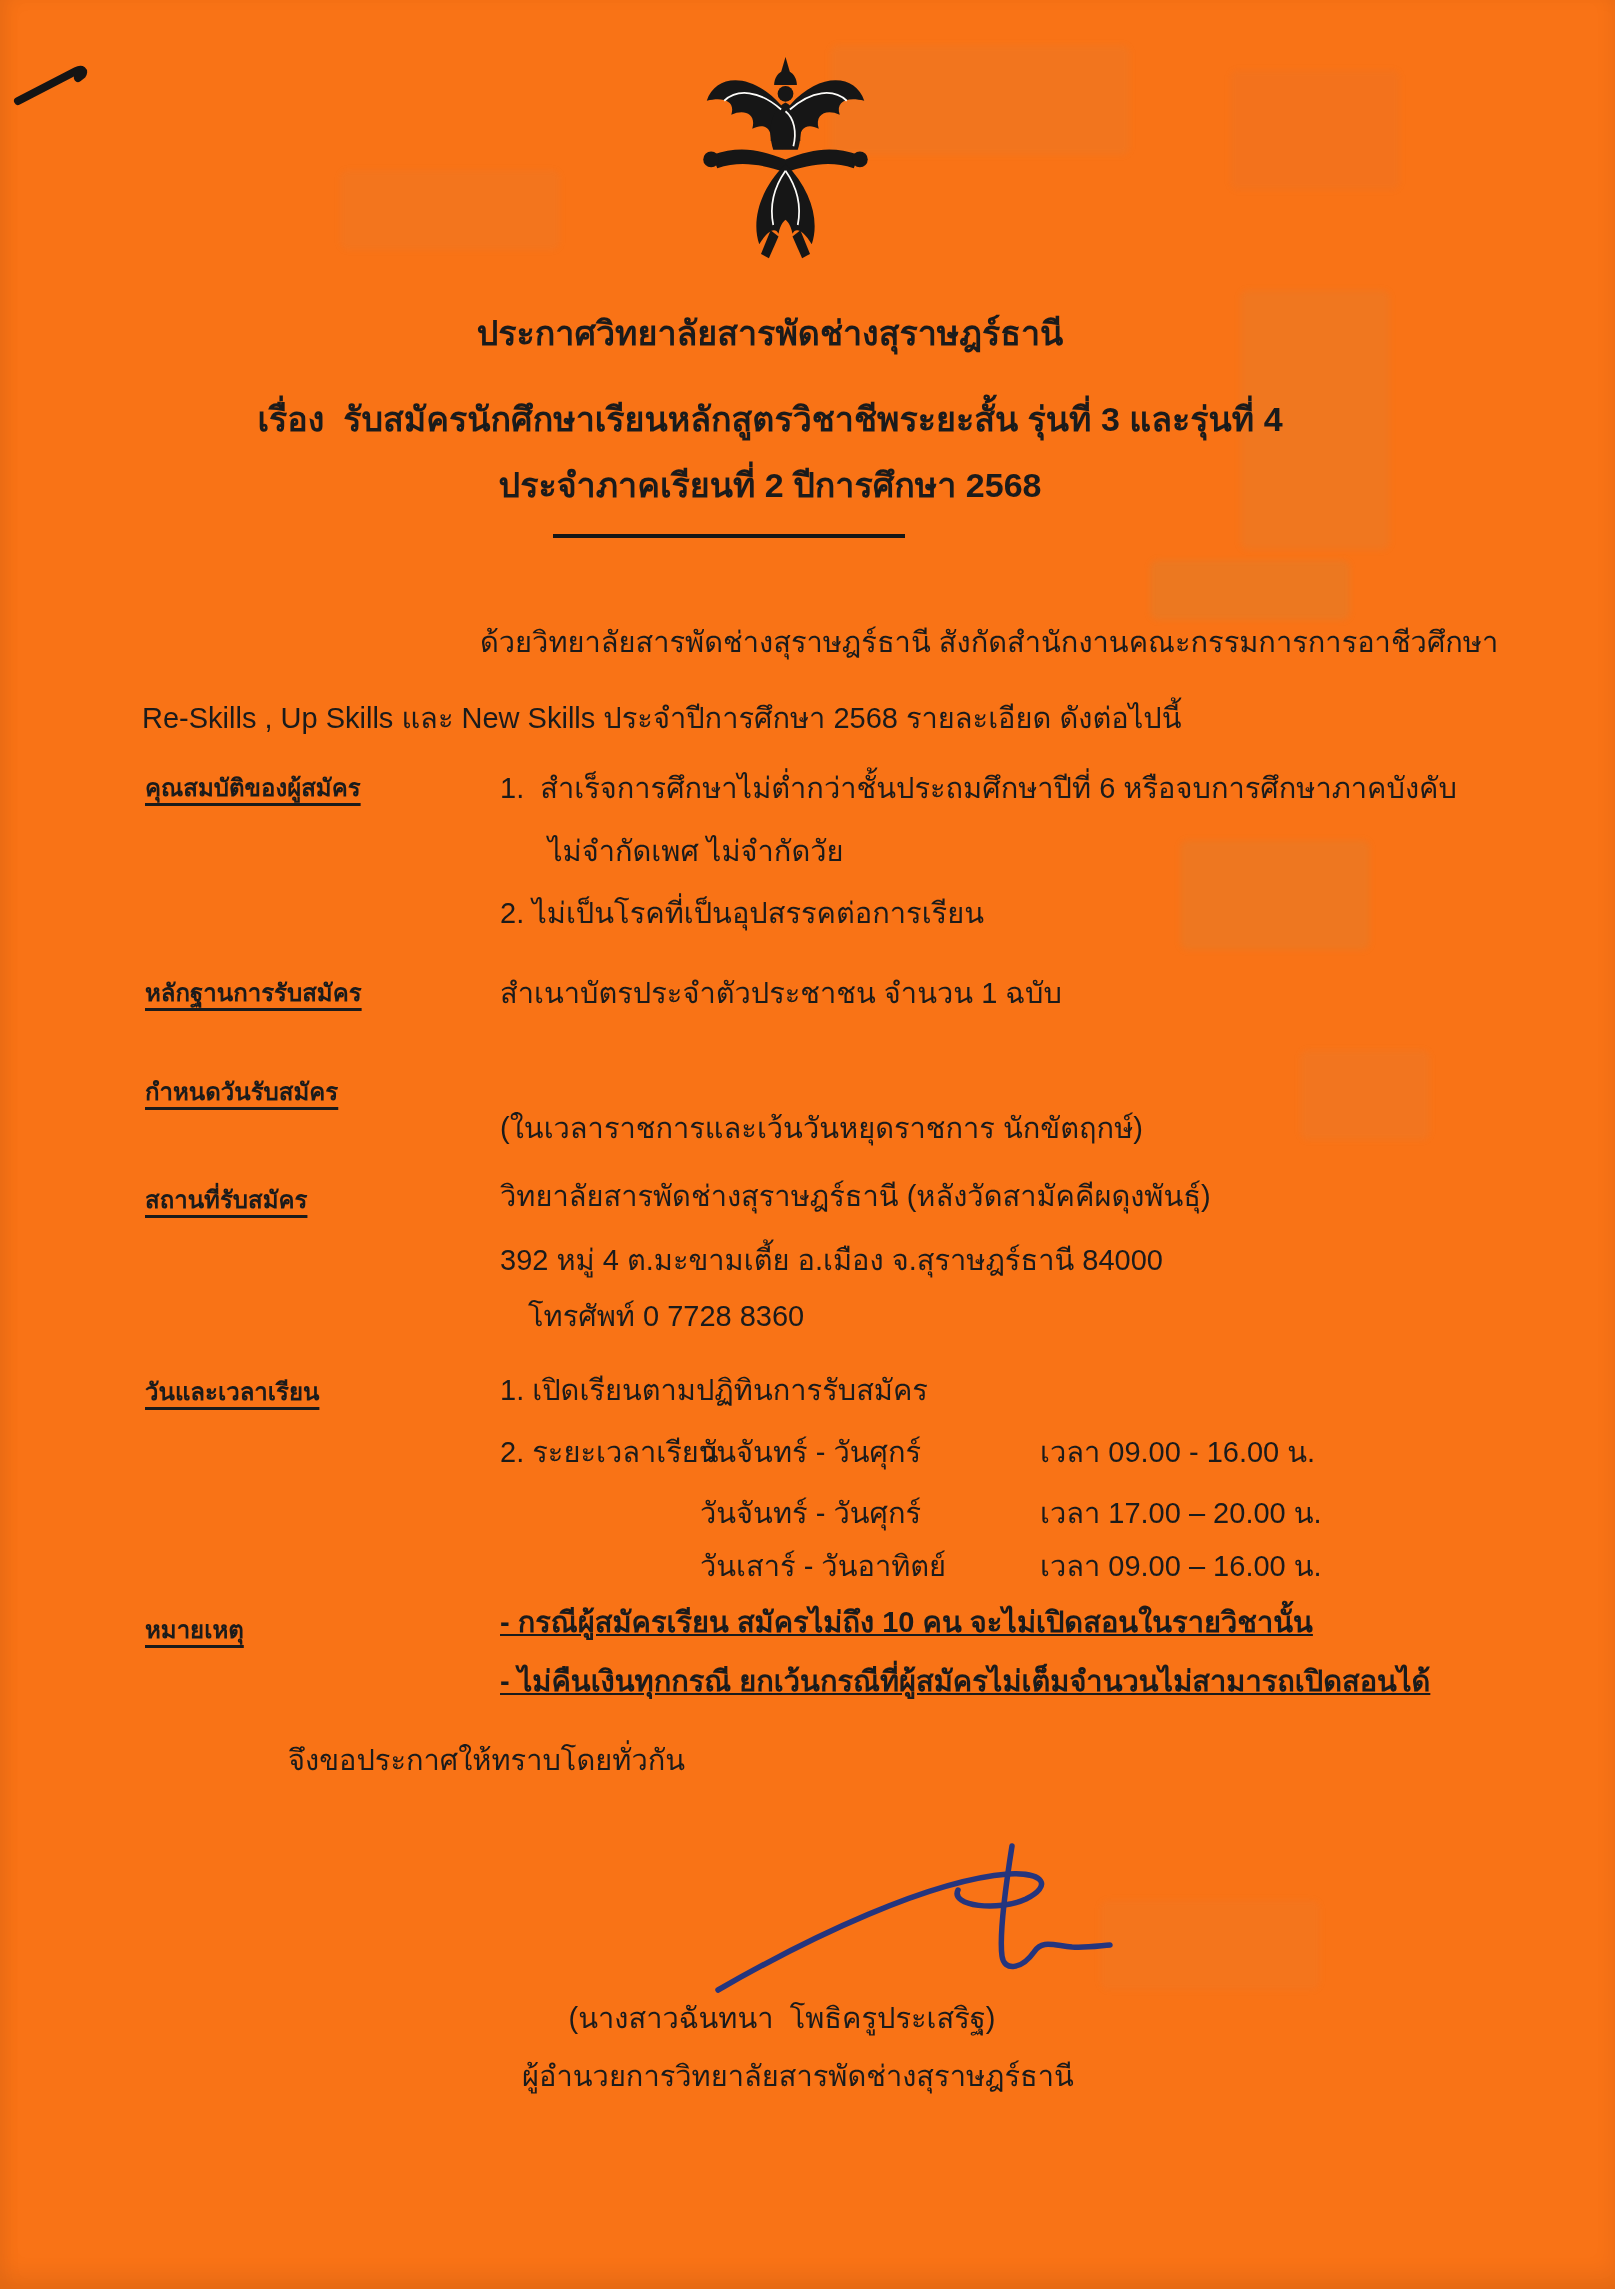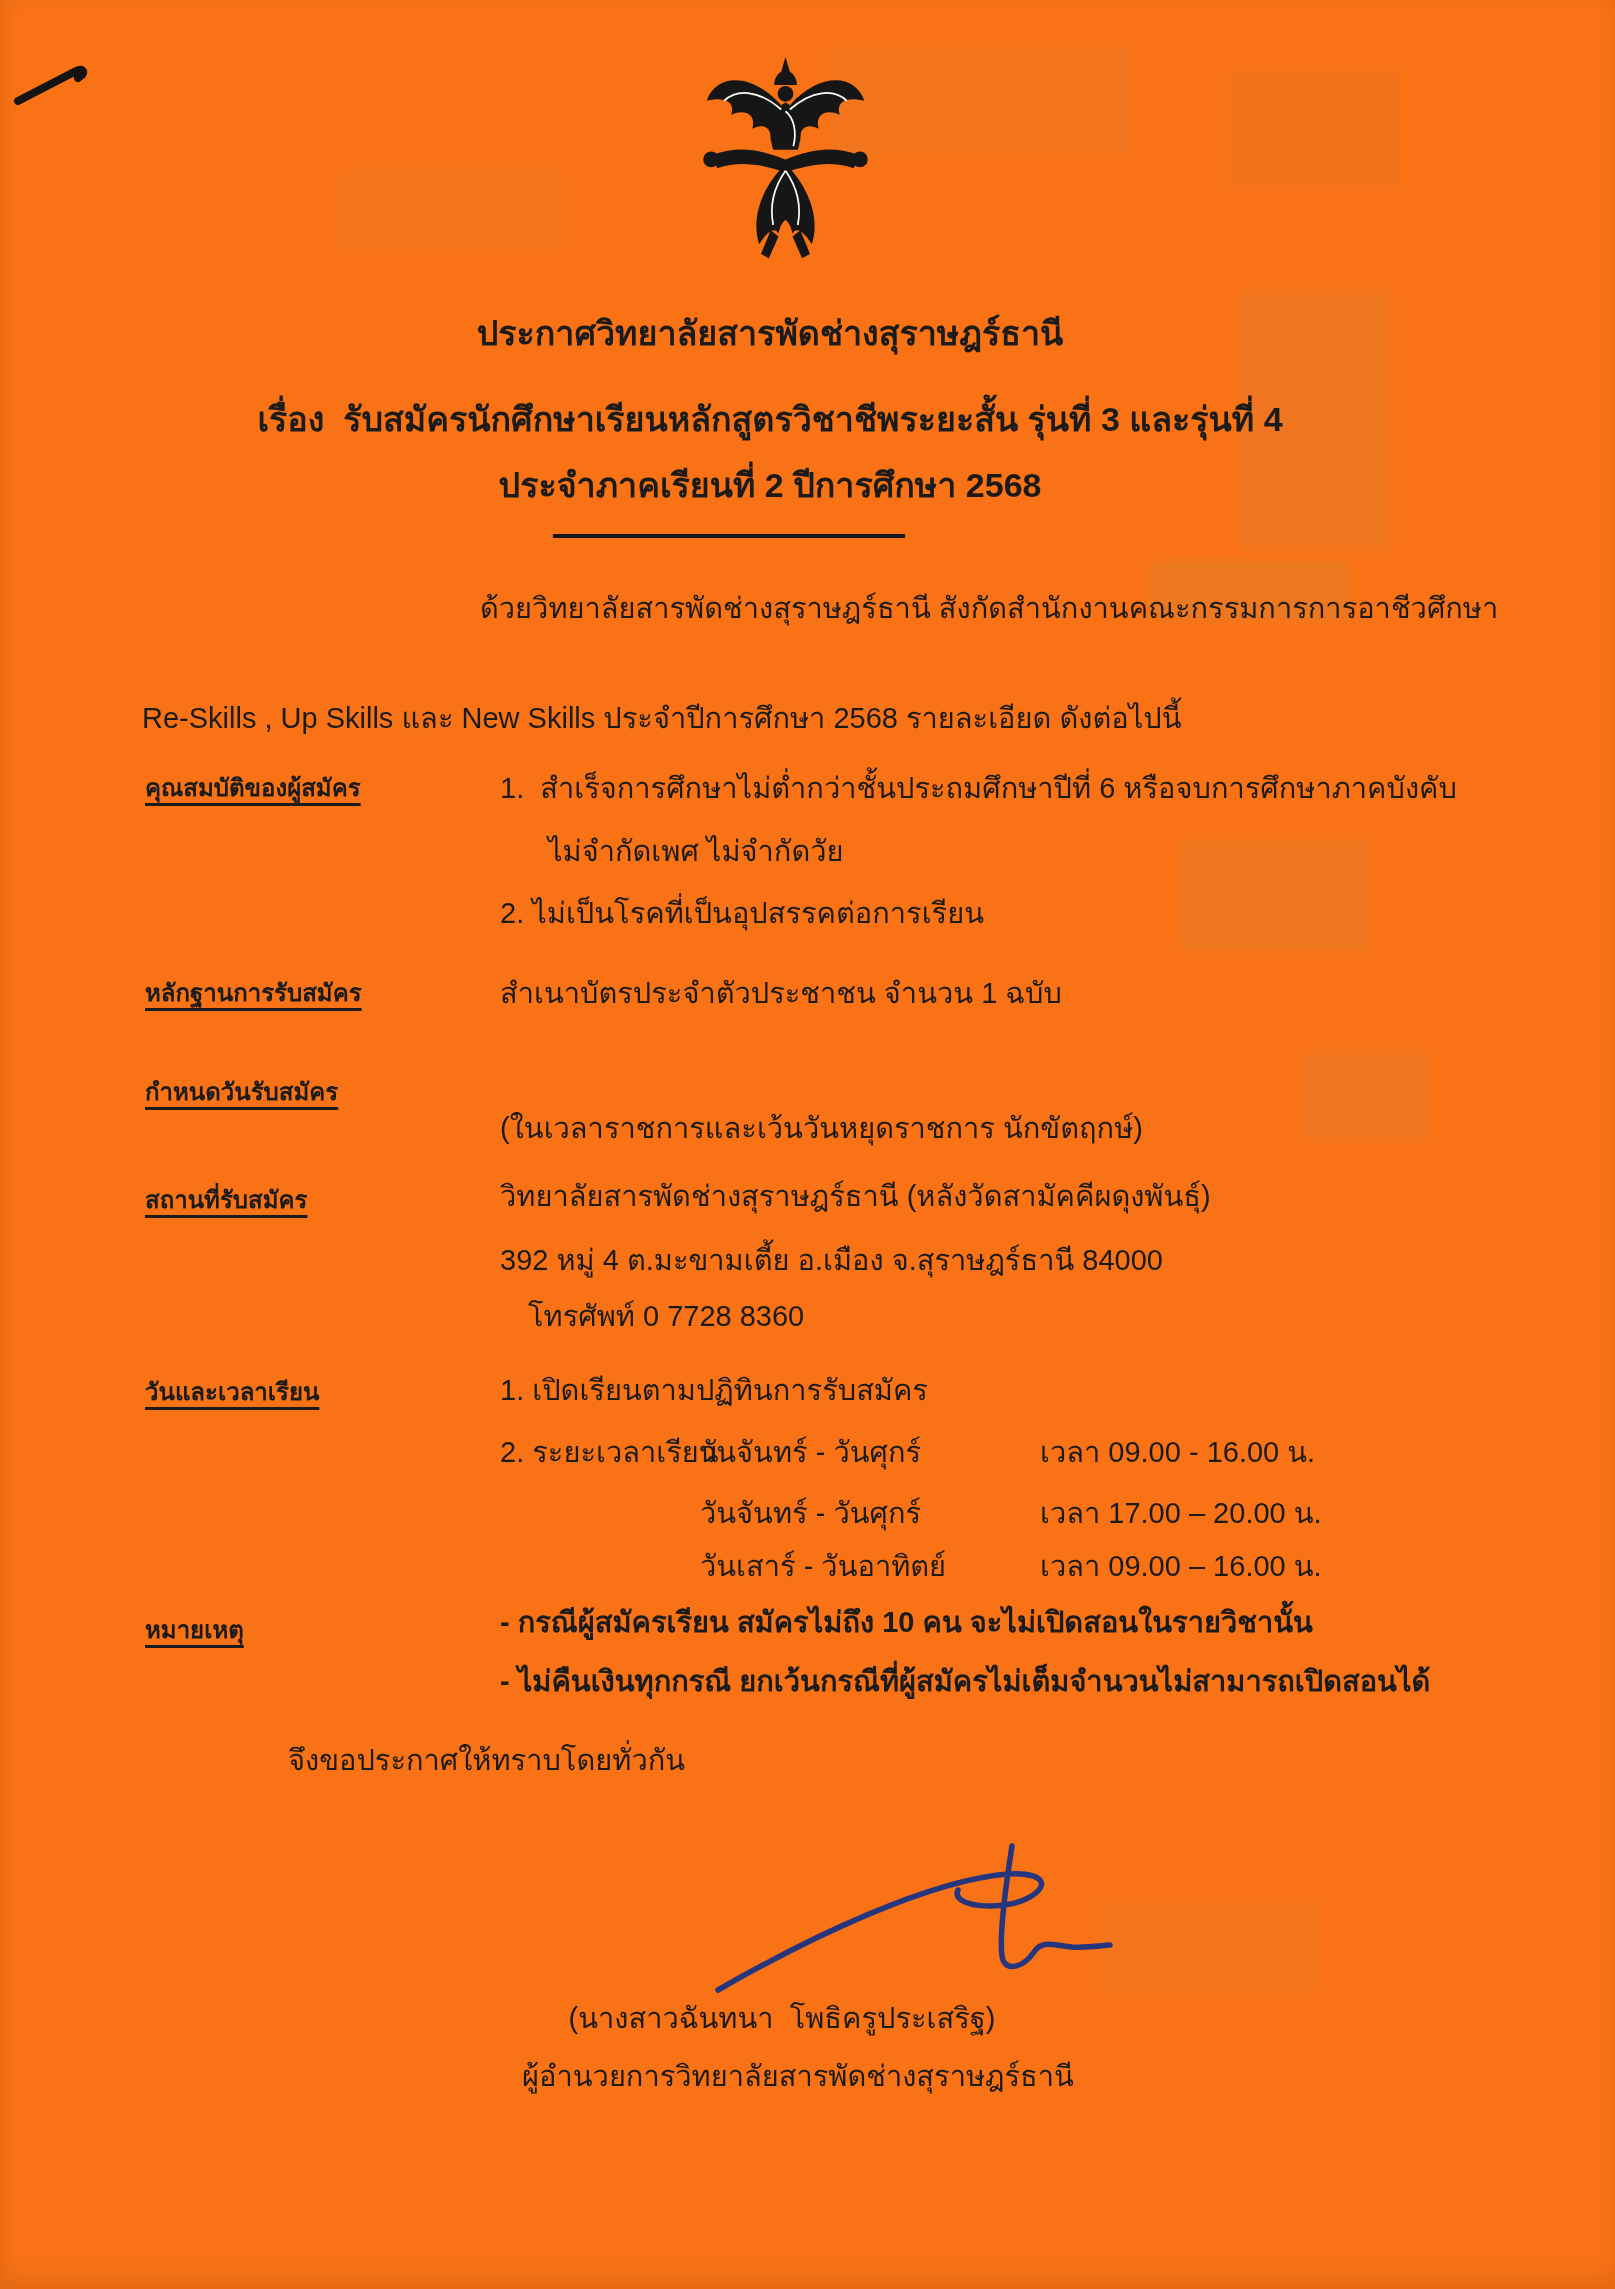--- a/index.html
+++ b/index.html
@@ -9,21 +9,21 @@
     background:#f97316;
     font-family:"Liberation Sans","DejaVu Sans",sans-serif;
     color:#1b1b1b;
     overflow:hidden;
     box-shadow:inset 0 -14px 22px rgba(0,0,0,0.07), inset 8px 0 18px rgba(0,0,0,0.03);
   }
   .abs{position:absolute;}
   .t{font-size:29px;line-height:1.3;white-space:nowrap;}
   .title{font-size:34px;font-weight:700;white-space:nowrap;}
   .center{left:0;width:1540px;text-align:center;}
-  .bold{font-weight:700;}
+  .bold{font-weight:700;text-decoration:underline;}
   .label{
     font-size:24px;font-weight:700;white-space:nowrap;
     text-decoration:underline;
     text-underline-offset:7px;
     text-decoration-thickness:2.5px;
   }
   .pre{white-space:pre;}
   .divider{background:#161616;height:4px;}
   .ghost{position:absolute;border-radius:8px;filter:blur(3px);pointer-events:none;}
   svg{display:block;}
@@ -72,21 +72,21 @@
         <path d="M100 130 c 14 20 18 42 14 62"></path>
       </g>
     </svg>
   </div>
 
   <div class="abs title center" style="top:306px;">ประกาศวิทยาลัยสารพัดช่างสุราษฎร์ธานี</div>
   <div class="abs title center pre" style="top:392px;">เรื่อง  รับสมัครนักศึกษาเรียนหลักสูตรวิชาชีพระยะสั้น รุ่นที่ 3 และรุ่นที่ 4</div>
   <div class="abs title center" style="top:458px;">ประจำภาคเรียนที่ 2 ปีการศึกษา 2568</div>
   <div class="abs divider" style="left:553px;top:534px;width:352px;"></div>
 
-  <div class="abs t" style="left:480px;top:590px;">ด้วยวิทยาลัยสารพัดช่างสุราษฎร์ธานี สังกัดสำนักงานคณะกรรมการการอาชีวศึกษา</div>
+  <div class="abs t" style="left:480px;top:624px;">ด้วยวิทยาลัยสารพัดช่างสุราษฎร์ธานี สังกัดสำนักงานคณะกรรมการการอาชีวศึกษา</div>
   <div class="abs t" style="left:142px;top:700px;">Re-Skills , Up Skills และ New Skills ประจำปีการศึกษา 2568 รายละเอียด ดังต่อไปนี้</div>
 
   <div class="abs label" style="left:145px;top:768px;">คุณสมบัติของผู้สมัคร</div>
   <div class="abs t pre" style="left:500px;top:770px;">1.  สำเร็จการศึกษาไม่ต่ำกว่าชั้นประถมศึกษาปีที่ 6 หรือจบการศึกษาภาคบังคับ</div>
   <div class="abs t" style="left:548px;top:833px;">ไม่จำกัดเพศ ไม่จำกัดวัย</div>
   <div class="abs t" style="left:500px;top:895px;">2. ไม่เป็นโรคที่เป็นอุปสรรคต่อการเรียน</div>
 
   <div class="abs label" style="left:145px;top:973px;">หลักฐานการรับสมัคร</div>
   <div class="abs t" style="left:500px;top:975px;">สำเนาบัตรประจำตัวประชาชน จำนวน 1 ฉบับ</div>
 

